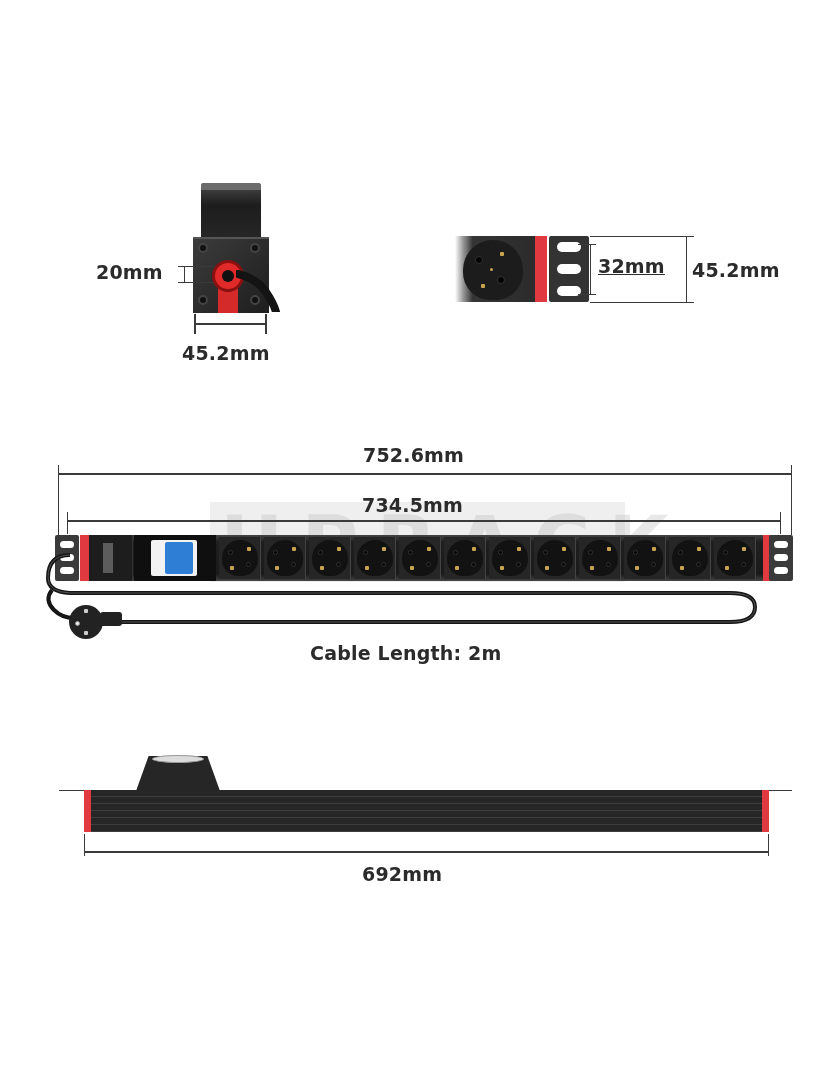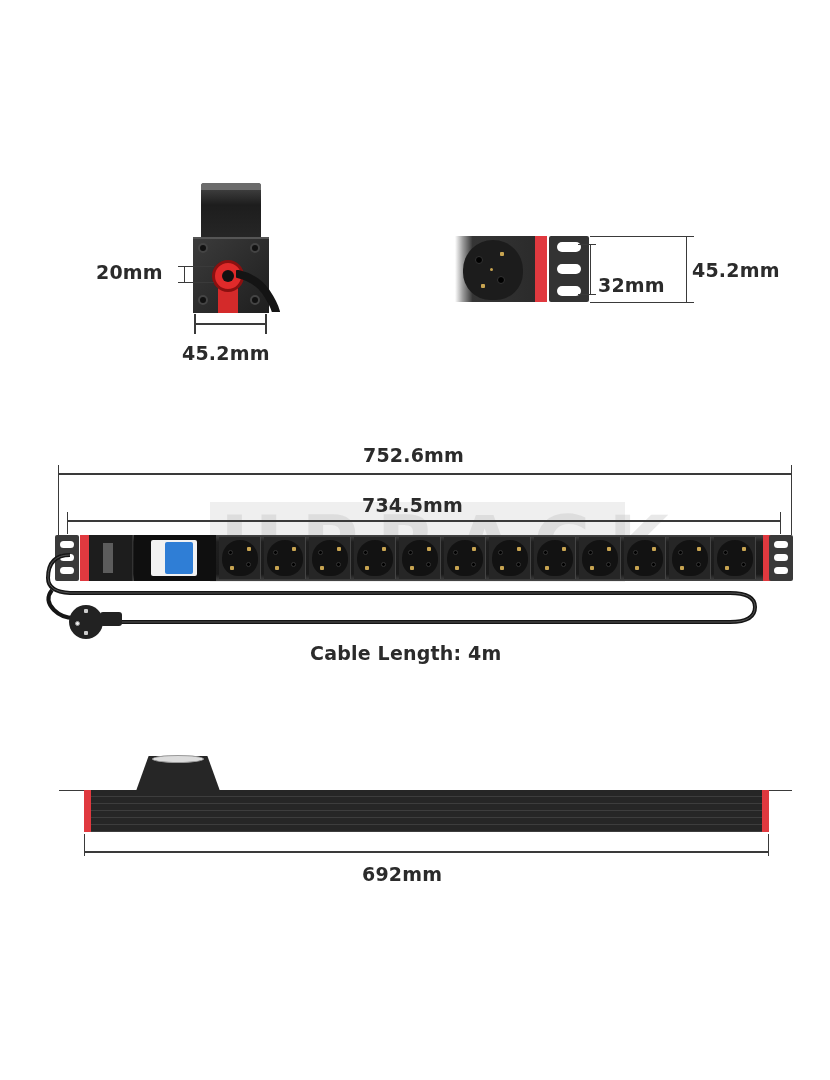--- a/index.html
+++ b/index.html
@@ -92,21 +92,21 @@
   <div class="ev-red"></div>
   <div class="ev-bracket">
     <div class="slot" style="top:6px;"></div>
     <div class="slot" style="top:28px;"></div>
     <div class="slot" style="top:50px;"></div>
   </div>
 
   <div class="line hline" style="left:578px;top:244px;width:18px;height:1px;"></div>
   <div class="line hline" style="left:578px;top:294px;width:18px;height:1px;"></div>
   <div class="line vline" style="left:590px;top:244px;height:51px;width:1px;"></div>
-  <div class="lbl" style="left:598px;top:274px;">32mm</div>
+  <div class="lbl" style="left:598px;top:255px;text-decoration:underline;">32mm</div>
 
   <div class="line hline" style="left:590px;top:236px;width:104px;height:1px;"></div>
   <div class="line hline" style="left:590px;top:302px;width:104px;height:1px;"></div>
   <div class="line vline" style="left:686px;top:236px;height:67px;width:1px;"></div>
   <div class="lbl" style="left:692px;top:259px;">45.2mm</div>
 </div>
 
 <div>
 
   <div class="lbl" style="left:363px;top:444px;">752.6mm</div>
@@ -247,21 +247,21 @@
     <path d="M30 5 Q8 5 8 28 Q8 42 30 43 L690 43 Q715 43 715 57 Q715 72 690 72 L80 72" stroke="#555" stroke-width="1" fill="none"></path>
     <path d="M12 40 Q4 50 14 60 Q22 68 34 68" stroke="#151515" stroke-width="4" fill="none"></path>
   </svg>
   <div class="plug">
     <div class="pin" style="left:15px;top:4px;background:#ccc;"></div>
     <div class="hole" style="left:6px;top:16px;background:#eee;border-color:#999;"></div>
     <div class="pin" style="left:15px;top:26px;background:#ccc;"></div>
   </div>
   <div class="plug-body"></div>
 
-  <div class="lbl" style="left:310px;top:642px;">Cable Length: 4m</div>
+  <div class="lbl" style="left:310px;top:642px;">Cable Length: 2m</div>
 </div>
 
 <div>
   <div class="hump"></div>
   <div class="hump-top"></div>
   <div class="line hline" style="left:59px;top:790px;width:28px;height:1px;"></div>
   <div class="line hline" style="left:766px;top:790px;width:26px;height:1px;"></div>
   <div class="prof"></div>
   <div class="prof-red" style="left:84px;"></div>
   <div class="prof-red" style="left:762px;"></div>

